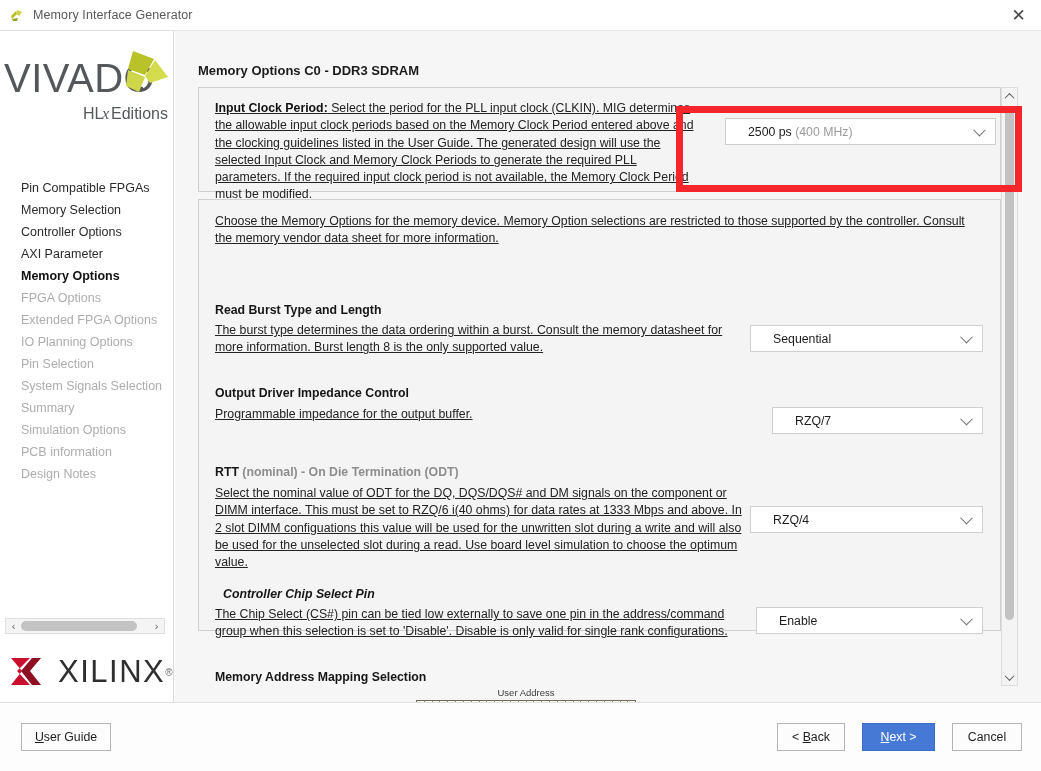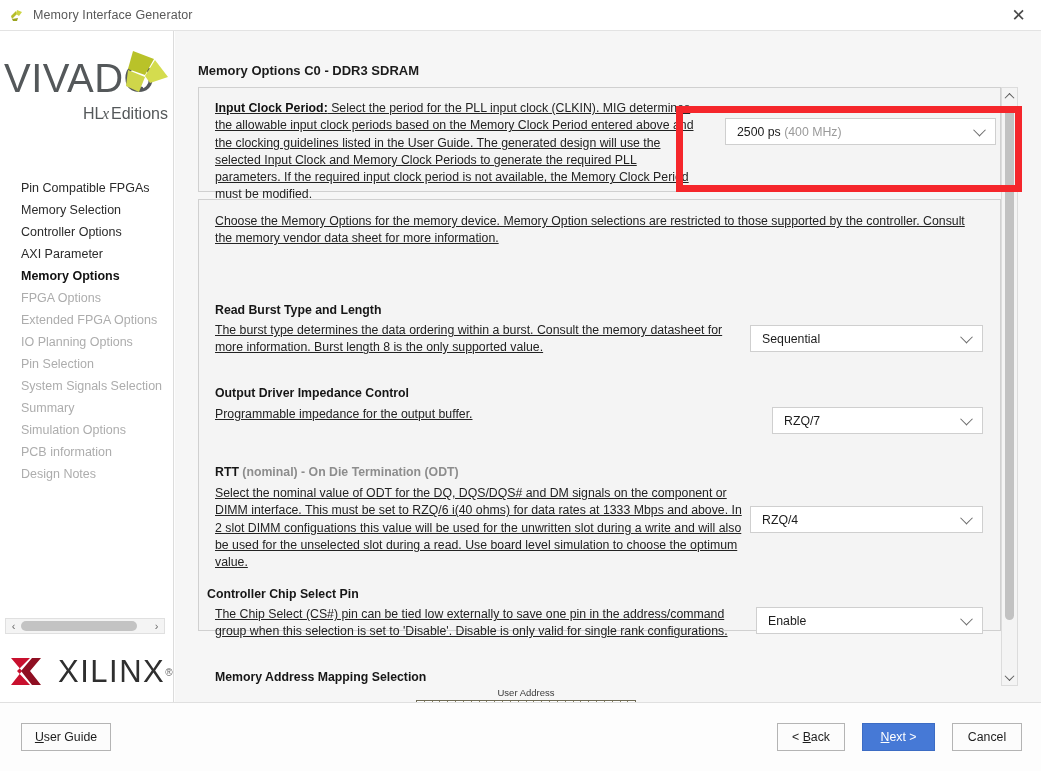--- a/index.html
+++ b/index.html
@@ -119,21 +119,21 @@
   
   .combo {
     position: absolute;
     height: 27px;
     background: #ffffff;
     border: 1px solid #cfcfcf;
     display: flex; align-items: center;
     cursor: default;
   }
   .combo .val {
-    margin-left: 11px; font-size: 12.3px; color: #1c1c1c;
+    margin-left: 22px; font-size: 12.3px; color: #1c1c1c;
     white-space: nowrap; overflow: hidden;
   }
   .combo .val .dim { color: #9a9a9a; }
   .combo .chev {
     position: absolute; right: 11px; top: 50%;
     width: 9px; height: 9px; margin-top: -5px;
     border-right: 1.7px solid #6b6b6b;
     border-bottom: 1.7px solid #6b6b6b;
     transform: rotate(45deg) translate(-1px,-1px);
   }
@@ -303,21 +303,21 @@
         <span class="chev"></span>
       </div>
 
       <div class="sect-head" style="left:16px; top:265px;"><span>RTT</span><span class="gray"> (nominal) - On Die Termination (ODT)</span></div>
       <div class="ptext" style="left:16px; top:285px; width:530px;">Select the nominal value of ODT for the DQ, DQS/DQS# and DM signals on the component or DIMM interface. This must be set to RZQ/6 i(40 ohms) for data rates at 1333 Mbps and above. In 2 slot DIMM configuations this value will be used for the unwritten slot during a write and will also be used for the unselected slot during a read. Use board level simulation to choose the optimum value.</div>
       <div class="combo" style="left:551px; top:306px; width:233px;">
         <span class="val">RZQ/4</span>
         <span class="chev"></span>
       </div>
 
-      <div class="sect-head" style="left:8px; top:387px;">Controller Chip Select Pin</div>
+      <div class="sect-head" style="left:24px; top:387px;font-style:italic;">Controller Chip Select Pin</div>
       <div class="ptext" style="left:16px; top:406px; width:530px;">The Chip Select (CS#) pin can be tied low externally to save one pin in the address/command group when this selection is set to 'Disable'. Disable is only valid for single rank configurations.</div>
       <div class="combo" style="left:557px; top:407px; width:227px;">
         <span class="val">Enable</span>
         <span class="chev"></span>
       </div>
 
       <div class="sect-head" style="left:16px; top:470px;">Memory Address Mapping Selection</div>
     </div>
 
     <div class="ruler-wrap">

